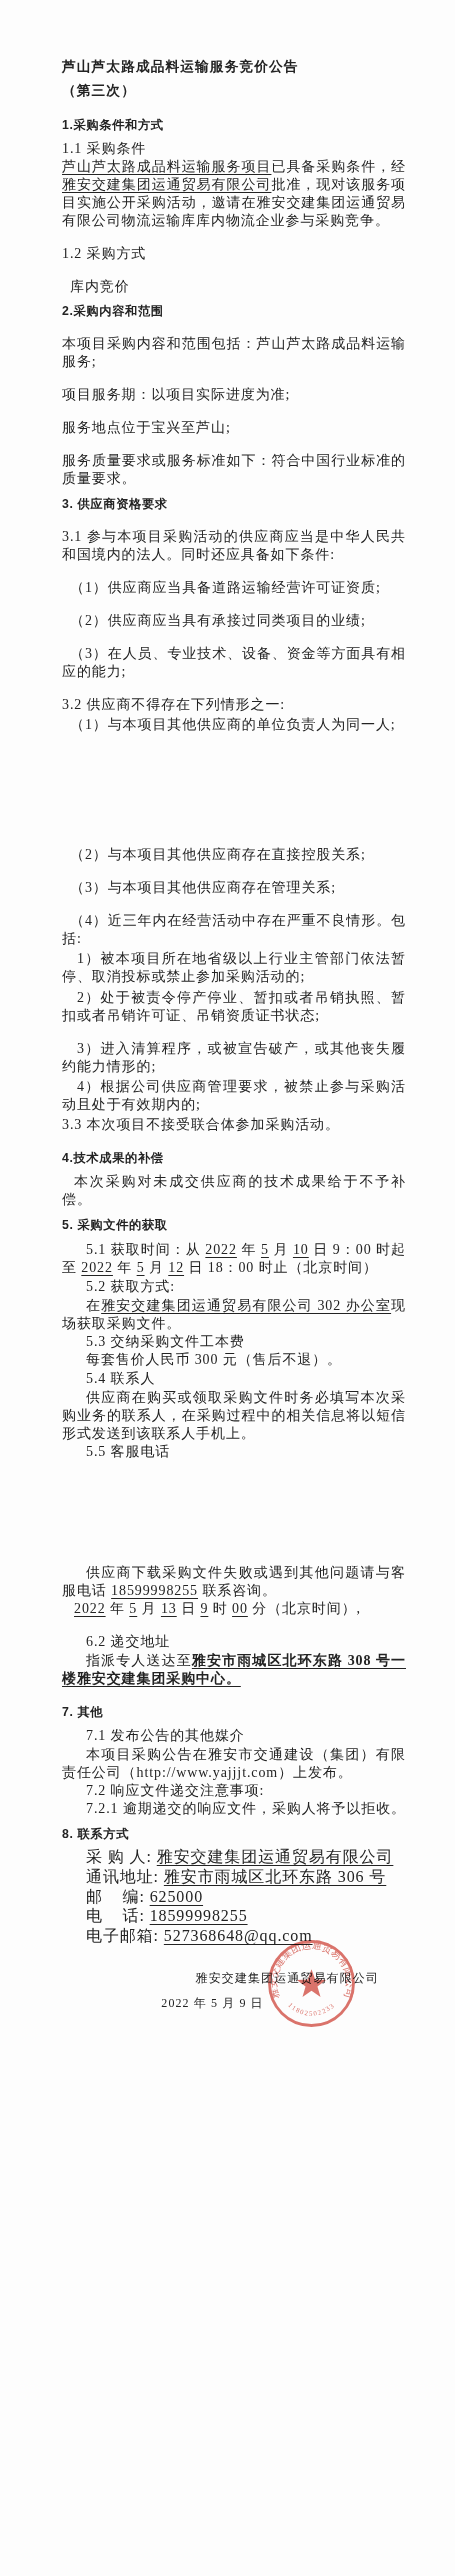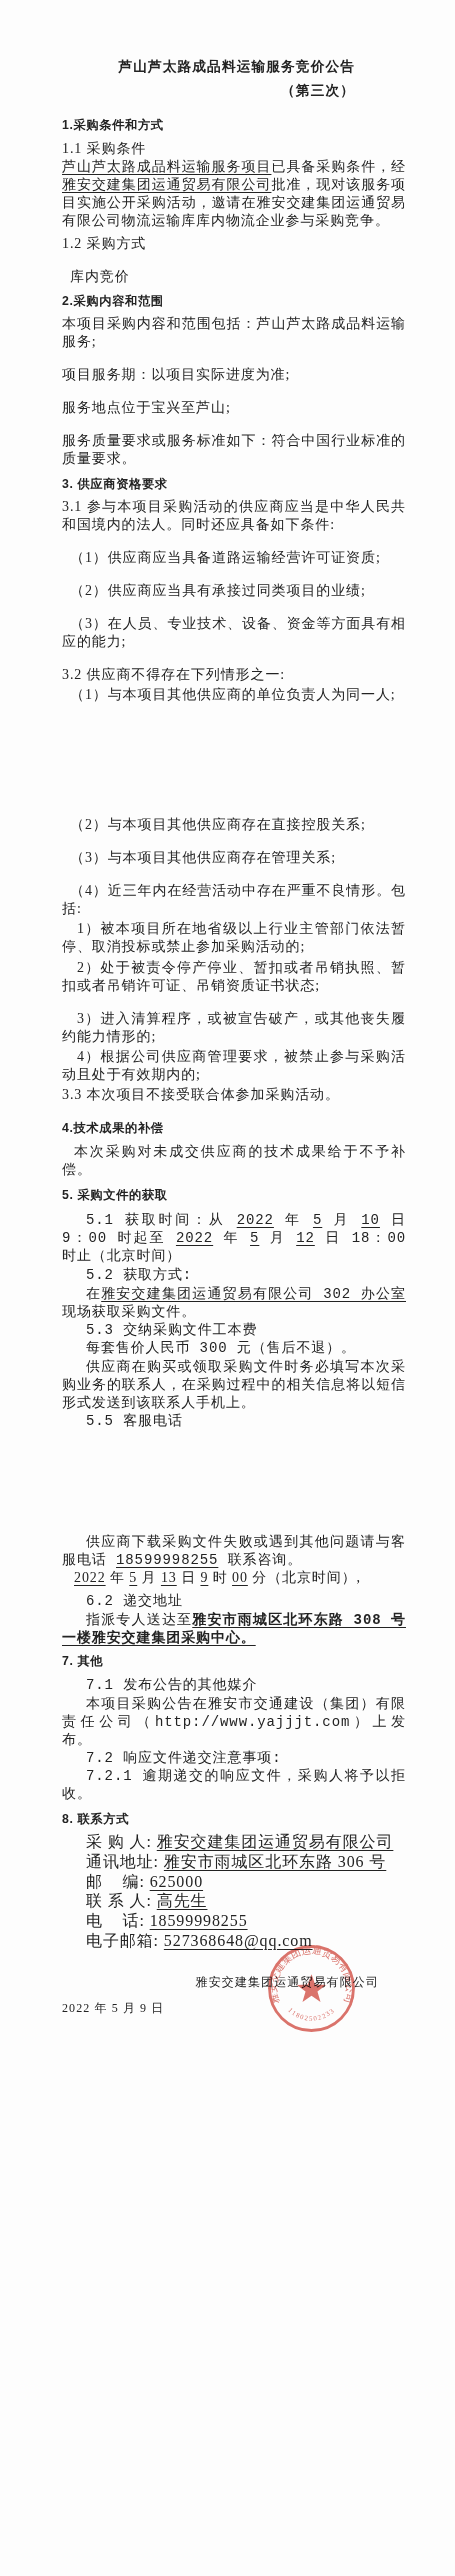--- a/index.html
+++ b/index.html
@@ -3,48 +3,48 @@
 <meta charset="utf-8">
 <style>
   html,body { margin:0; padding:0; background:#fdfdfd; }
   .page {
     position:relative; width:456px; height:2576px; background:#fdfdfd;
     color:#232323; font-family:"Liberation Serif","DejaVu Serif",serif;
     overflow:hidden;
   }
   .content { padding:55px 50px 0 62px; }
   .title {
-    text-align:right; font-weight:700; font-size:13.7px; line-height:24px;
+    text-align:left; font-weight:700; font-size:13.7px; line-height:24px;
     letter-spacing:1.1px; padding-right:51px;
   }
   .h {
     font-family:"Liberation Sans","DejaVu Sans",sans-serif; font-weight:700;
     font-size:12.3px; line-height:18px; margin:0; letter-spacing:0.6px;
   }
   .p {
     font-size:14px; line-height:18px; margin:0; text-align:justify;
     letter-spacing:0.9px;
   }
   .ind1 { text-indent:12px; }
-  .ind2 { text-indent:24px;font-family:Liberation Mono, monospace; }
+  .ind2 { text-indent:24px; }
   .ind-item { text-indent:8px; }
   .ind-sub { text-indent:15px; }
-  .mt2{margin-top:1.1px}.mt4{margin-top:2.3px}.mt6{margin-top:15px}.mt8{margin-top:5px}
+  .mt2{margin-top:1.1px}.mt4{margin-top:2.3px}.mt6{margin-top:15px}.mt8{margin-top:15px}
   .mt10{margin-top:5.7px}.mt12{margin-top:6.8px}
   .mt22{margin-top:12.5px}
   .gap-a { height:112px; } .gap-b { height:103px; }
   u { text-decoration:underline; text-underline-offset:2.8px; text-decoration-thickness:0.6px;margin-top:16px; }
   u[style] { text-decoration-thickness:0.9px; }
   .contact-row {
     padding-left:24px; white-space:pre; margin-top:1.7px;
     font-size:16px; line-height:18px; letter-spacing:0.9px;
   }
   .sig { position:relative; margin-top:20.5px; }
   .sig-company { text-align:right; padding-right:27px; font-size:12px; line-height:24px; letter-spacing:1.1px; }
-  .sig-date { text-align:left; padding-right:43px; font-size:12px; line-height:24px; letter-spacing:1.1px; margin-top:1.7px; }
+  .sig-date { text-align:center; padding-right:43px; font-size:12px; line-height:24px; letter-spacing:1.1px; margin-top:1.7px; }
   .stamp {
     position:absolute; left:203px; top:-28.5px; width:93px; height:93px;
     mix-blend-mode:multiply; opacity:.88; pointer-events:none;
   }
   .stamp text { font-family:"Liberation Serif","DejaVu Serif",serif; }
 </style>
 </head>
 <body>
 
 <div class="page">
@@ -86,20 +86,21 @@
 
     <h2 class="h mt6">4.技术成果的补偿</h2>
     <p class="p mt10 ind1">本次采购对未成交供应商的技术成果给于不予补偿。</p>
 
     <h2 class="h mt12">5. 采购文件的获取</h2>
     <p class="p mt12 ind2"><span>5.1 获取时间：从 </span><u>2022</u><span> 年 </span><u>5</u><span> 月 </span><u>10</u><span> 日 9：00 时起至 </span><u>2022</u><span> 年 </span><u>5</u><span> 月 </span><u>12</u><span> 日 18：00 时止（北京时间）</span></p>
     <p class="p mt2 ind2">5.2 获取方式:</p>
     <p class="p mt2 ind2"><span>在</span><u>雅安交建集团运通贸易有限公司 302 办公室</u><span>现场获取采购文件。</span></p>
     <p class="p ind2">5.3 交纳采购文件工本费</p>
     <p class="p ind2">每套售价人民币 300 元（售后不退）。</p>
+    <p class="p mt2 ind2">5.4 联系人</p>
     <p class="p mt2 ind2">供应商在购买或领取采购文件时务必填写本次采购业务的联系人，在采购过程中的相关信息将以短信形式发送到该联系人手机上。</p>
     <p class="p ind2">5.5 客服电话</p>
 
     <div class="gap-b"></div>
 
     <p class="p ind2"><span>供应商下载采购文件失败或遇到其他问题请与客服电话 </span><u>18599998255</u><span> 联系咨询。</span></p>
 
     <p class="p ind1"><u>2022</u><span> 年 </span><u>5</u><span> 月 </span><u>13</u><span> 日 </span><u>9</u><span> 时 </span><u>00</u><span> 分（北京时间）,</span></p>
     <p class="p mt8 ind2">6.2 递交地址</p>
     <p class="p mt2 ind2"><span>指派专人送达至</span><u style="font-weight: 700;">雅安市雨城区北环东路 308 号一楼雅安交建集团采购中心。</u></p>
@@ -108,21 +109,20 @@
     <p class="p mt10 ind2">7.1 发布公告的其他媒介</p>
     <p class="p mt2 ind2">本项目采购公告在雅安市交通建设（集团）有限责任公司（http://www.yajjjt.com）上发布。</p>
     <p class="p ind2">7.2 响应文件递交注意事项:</p>
     <p class="p ind2">7.2.1 逾期递交的响应文件，采购人将予以拒收。</p>
 
     <h2 class="h mt12">8. 联系方式</h2>
     <div class="mt10">
       <div class="contact-row"><span>采 购 人: </span><u>雅安交建集团运通贸易有限公司</u></div>
       <div class="contact-row"><span>通讯地址: </span><u>雅安市雨城区北环东路 306 号</u></div>
       <div class="contact-row"><span>邮    编: </span><u>625000</u></div>
-      <div class="contact-row"><span>联 系 人: </span><u>高先生</u></div>
       <div class="contact-row"><span>电    话: </span><u>18599998255</u></div>
       <div class="contact-row"><span>电子邮箱: </span><u>527368648@qq.com</u></div>
     </div>
 
     <div class="sig">
       <svg class="stamp" viewBox="0 0 164 164" aria-hidden="true">
         <g opacity="0.85">
           <circle cx="82" cy="82" r="74" fill="none" stroke-width="5" stroke="#d0453a"></circle>
           <defs>
             <path id="arcTop" d="M 23.7,103.2 A 62,62 0 1 1 140.3,103.2" fill="none"></path>

